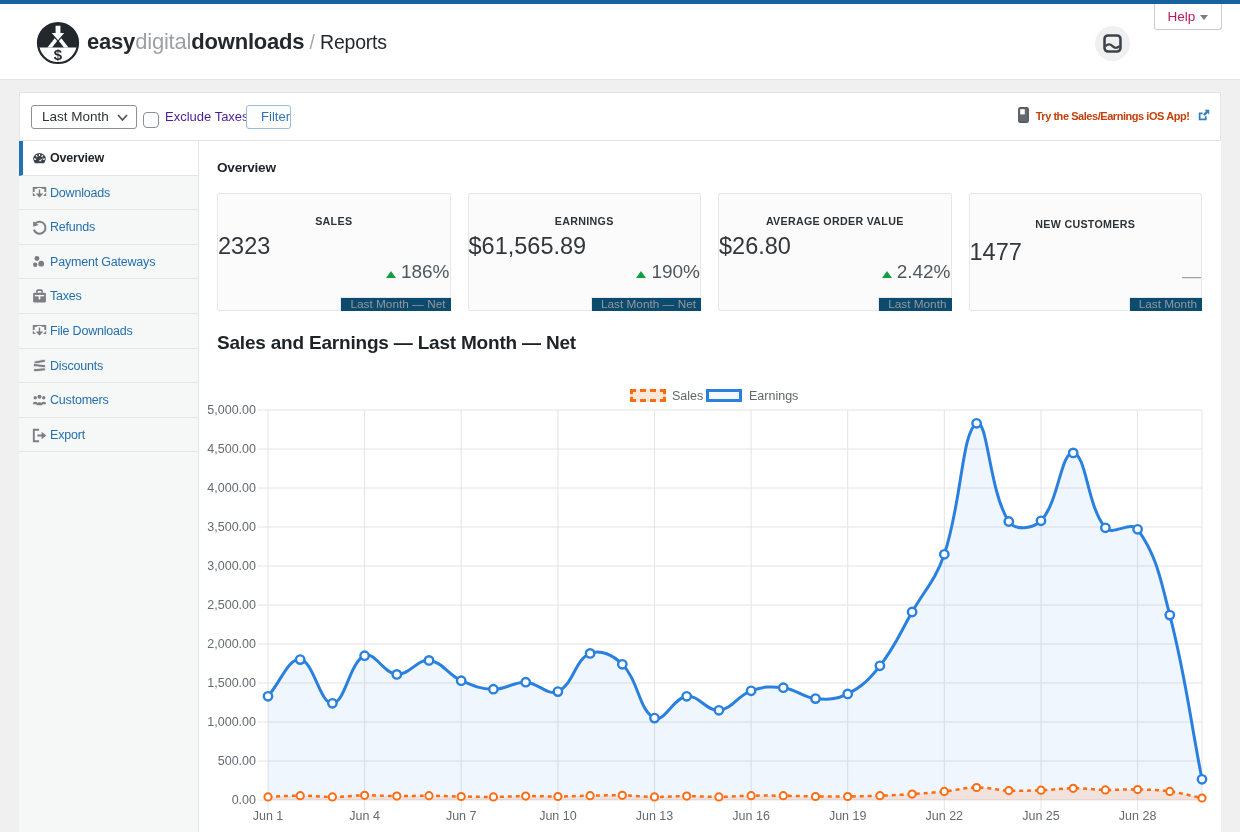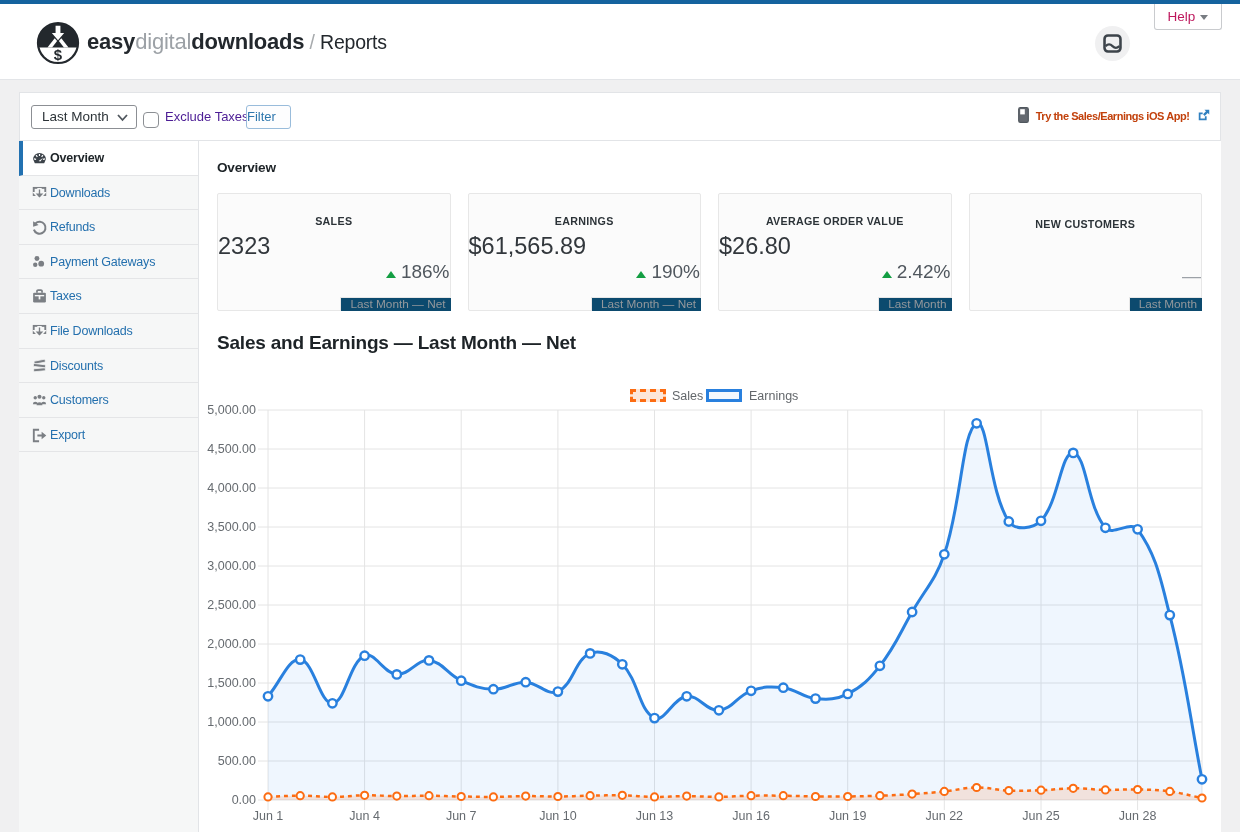--- a/index.html
+++ b/index.html
@@ -15,21 +15,21 @@
 #crumb .pg{color:#23282d}
 #helpbtn{position:absolute;right:18px;top:4px;width:68px;height:26px;background:#fff;border:1px solid #c9cbce;border-top:none;border-radius:0 0 3px 3px;color:#be185d;font-size:13.5px;line-height:25px;text-align:center}
 #helpbtn .car{display:inline-block;margin-left:5px;width:0;height:0;border-left:4.5px solid transparent;border-right:4.5px solid transparent;border-top:5.5px solid #787c82;vertical-align:1px}
 #chatbtn{position:absolute;left:1095px;top:26px;width:35px;height:35px;border-radius:50%;background:#f0f0f1}
 #panel{position:absolute;left:19px;top:92px;width:1202px;height:740px;background:#fff;border:1px solid #e2e4e7;border-bottom:none}
 #filterbar{position:absolute;left:19px;top:92px;width:1202px;height:49px;border-bottom:1px solid #e2e4e7}
 #sel{position:absolute;left:12px;top:13px;width:106px;height:24px;border:1px solid #8c8f94;border-radius:3px;background:#fff;font-size:13.5px;color:#2c3338;line-height:22px;padding-left:10px}
 #sel svg{position:absolute;right:8px;top:7px}
 #cb{position:absolute;left:124px;top:20px;width:16px;height:16px;border:1px solid #8c8f94;border-radius:4px;background:#fff}
 #cbl{position:absolute;left:146px;top:12px;font-size:13px;color:#4c1d95;line-height:25px}
-#fbtn{position:absolute;left:227px;top:13px;width:45px;height:24px;border:1px solid #99bcdb;border-radius:3px;background:#fdfdfe;color:#2e77ae;font-size:13px;line-height:22px;text-align:left;font-weight:400}
+#fbtn{position:absolute;left:227px;top:13px;width:45px;height:24px;border:1px solid #99bcdb;border-radius:3px;background:#fdfdfe;color:#2e77ae;font-size:13px;line-height:22px;text-align:right;font-weight:400}
 #ioslink{position:absolute;right:10px;top:12px;height:25px;font-size:11px;font-weight:600;letter-spacing:-0.45px;color:#c2410c;line-height:25px}
 #sidebar{position:absolute;left:19px;top:141px;width:180px;height:691px;background:#f6f7f7;border-right:1px solid #e2e4e7}
 .nav{position:relative;height:34.6px;border-bottom:1px solid #e4e5e7;background:#f6f7f7}
 .nav.active{background:#fff;border-left:4px solid #2271b1}
 .nav .ic{position:absolute;left:12px;top:9px;width:17px;height:17px}
 .nav.active .ic{left:8px}
 .nav .tx{position:absolute;left:31px;top:0;line-height:34px;font-size:12.5px;letter-spacing:-0.2px;color:#2470ae;font-weight:400}
 .nav.active .tx{left:27px;color:#1d2327;font-weight:700}
 #main{position:absolute;left:199px;top:141px;width:1022px;height:691px;background:#fff}
 #ovh{position:absolute;left:217px;top:160px;font-size:13.6px;letter-spacing:-0.2px;font-weight:700;color:#1d2327}
@@ -174,20 +174,21 @@
   <div class="foot">Last Month — Net</div>
 </div>
 <div class="tile" style="left:718px">
   <div class="lab">AVERAGE ORDER VALUE</div>
     <div class="val">$26.80</div>
   <div class="del"><span class="tri"></span>2.42%</div>
   <div class="foot">Last Month</div>
 </div>
 <div class="tile" style="left:968.5px">
   <div class="lab" style="top:24px">NEW CUSTOMERS</div>
+    <div class="val" style="top:45px">1477</div>
   <div class="del" style="top:71px;color:#9ca1a7">—</div>
   <div class="foot">Last Month</div>
 </div>
 <div id="ch">Sales and Earnings — Last Month — Net</div>
 <div class="sw" id="sw1"></div>
 <div class="swt" style="left:672px">Sales</div>
 <div class="sw" id="sw2"></div>
 <div class="swt" style="left:749px">Earnings</div>
 <svg id="chartsvg" width="1240" height="832" viewBox="0 0 1240 832">
 <g stroke="#e4e4e4" stroke-width="1">

